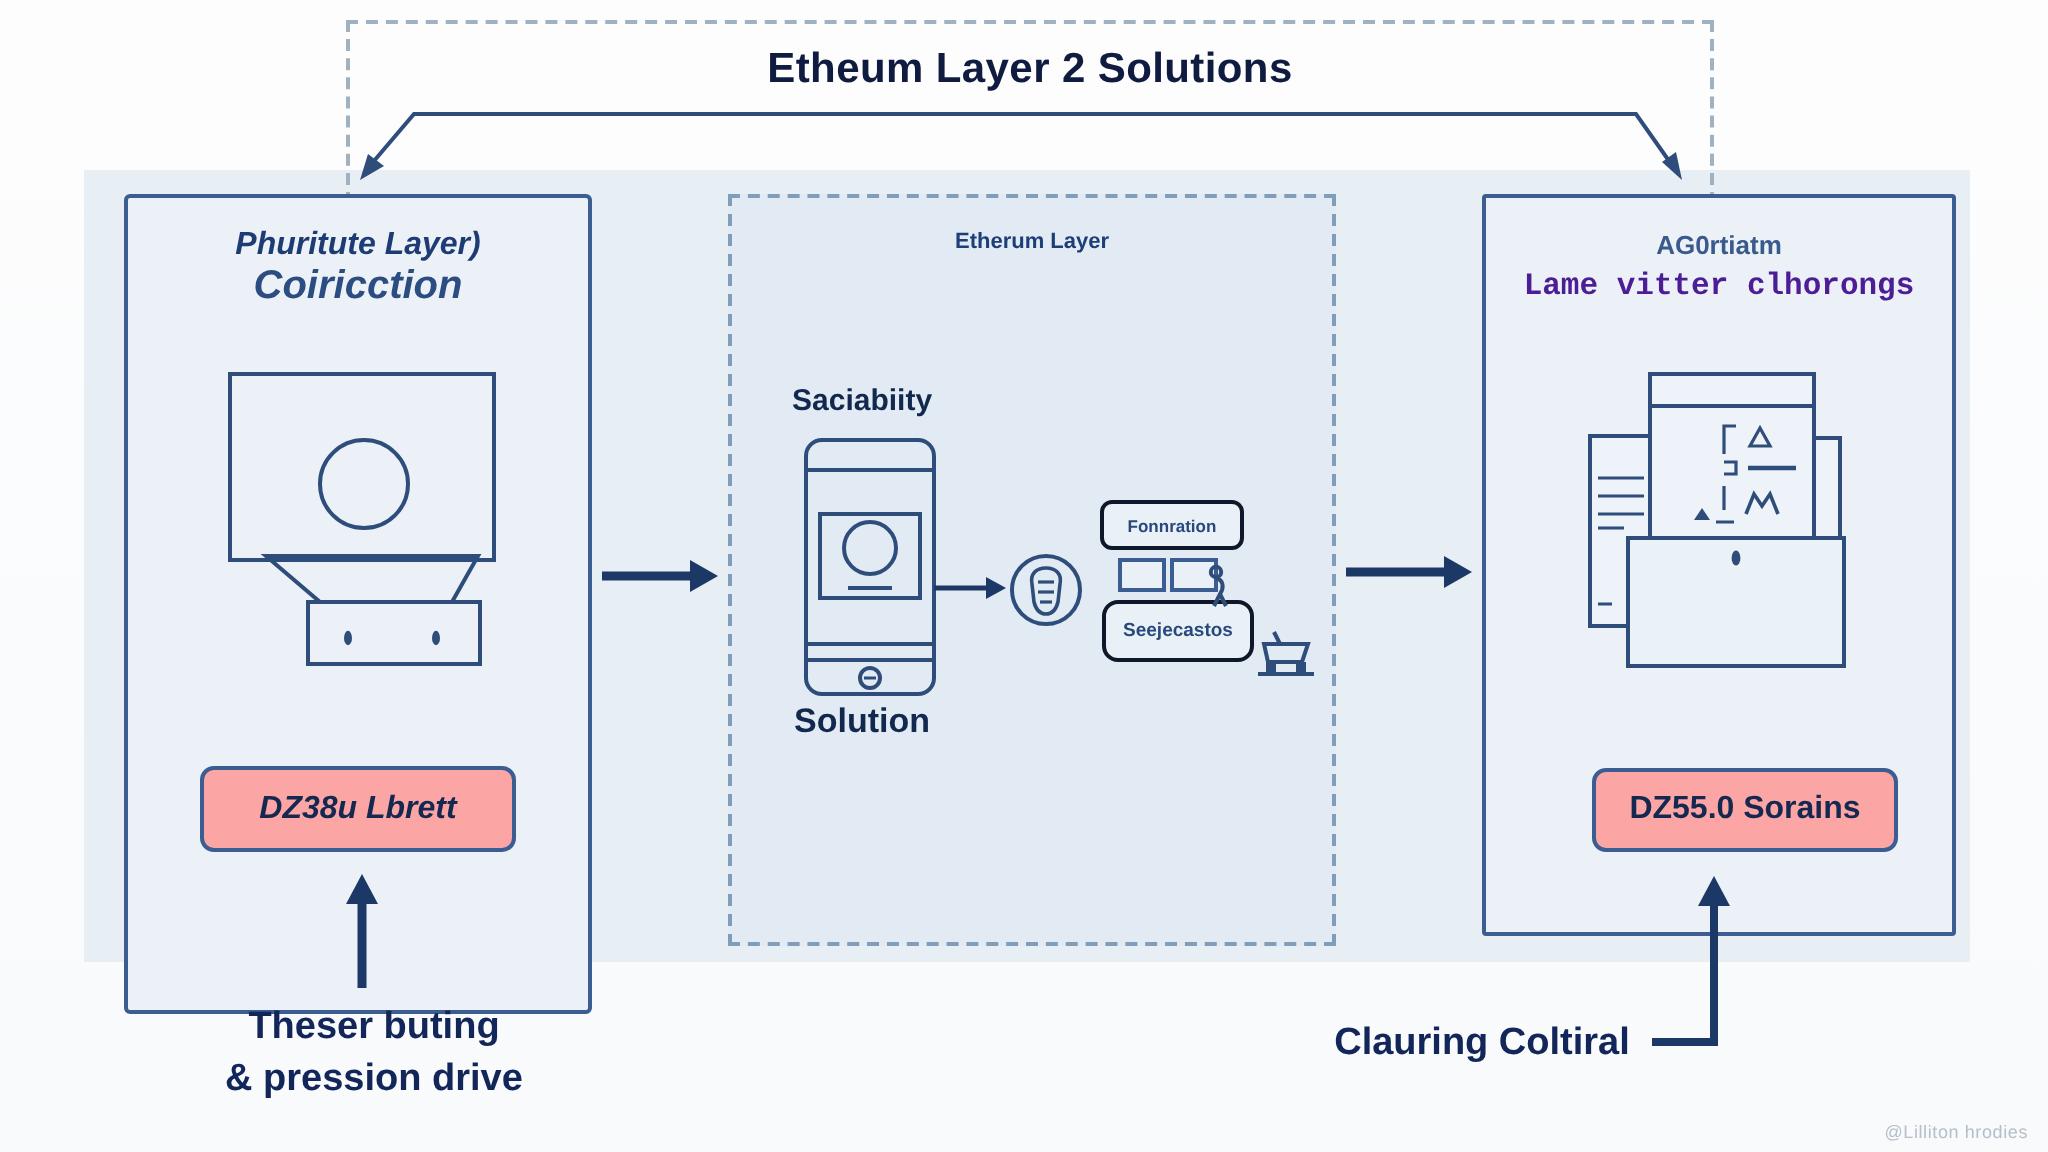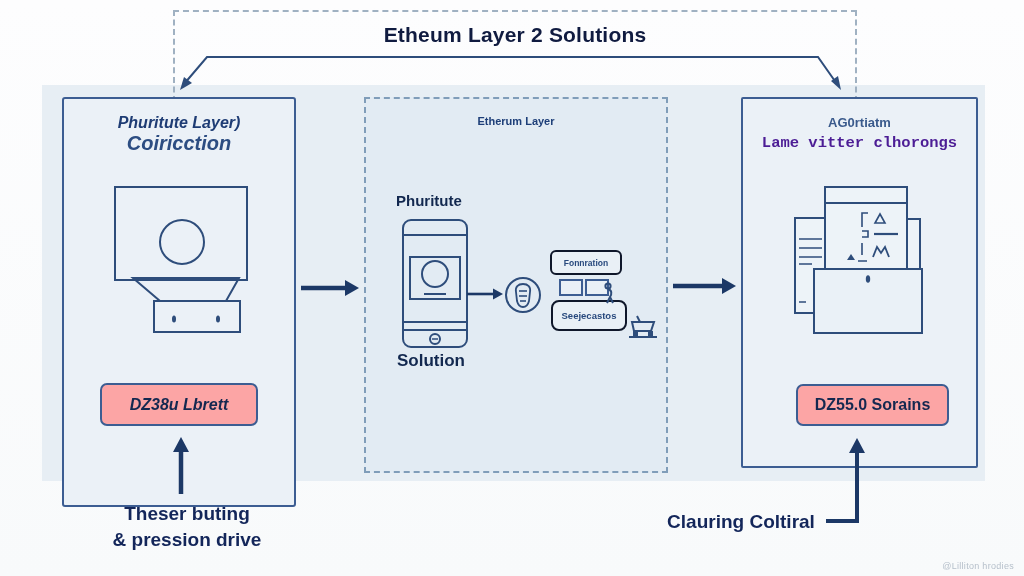--- a/index.html
+++ b/index.html
@@ -90,21 +90,21 @@
       <path d="M21,94 L127,94 L114,117 L48,117 Z"></path>
       <rect x="42" y="117" width="86" height="31"></rect>
       <ellipse cx="62" cy="135" rx="2" ry="3.6" fill="#2e4d7b" stroke="none"></ellipse>
       <ellipse cx="106" cy="135" rx="2" ry="3.6" fill="#2e4d7b" stroke="none"></ellipse>
     </svg>
     <div class="pill-btn btn-left">DZ38u Lbrett</div>
   </div>
 
   <div class="box box-mid">
     <div class="mid-title">Etherum Layer</div>
-    <div class="lbl lbl-scal">Phuritute</div>
+    <div class="lbl lbl-scal">Saciabiity</div>
 
     <svg class="icon-svg" style="left:35px; top:119px;" width="68" height="132" viewBox="0 0 68 132" fill="none" stroke="#2e4d7b" stroke-width="2">
       <rect x="2" y="2" width="64" height="127" rx="8"></rect>
       <line x1="2" y1="17" x2="66" y2="17"></line>
       <rect x="9" y="39" width="50" height="42"></rect>
       <circle cx="34" cy="56" r="13"></circle>
       <line x1="23" y1="76" x2="45" y2="76"></line>
       <line x1="2" y1="104" x2="66" y2="104"></line>
       <line x1="2" y1="112" x2="66" y2="112"></line>
       <circle cx="34" cy="121" r="5"></circle>

